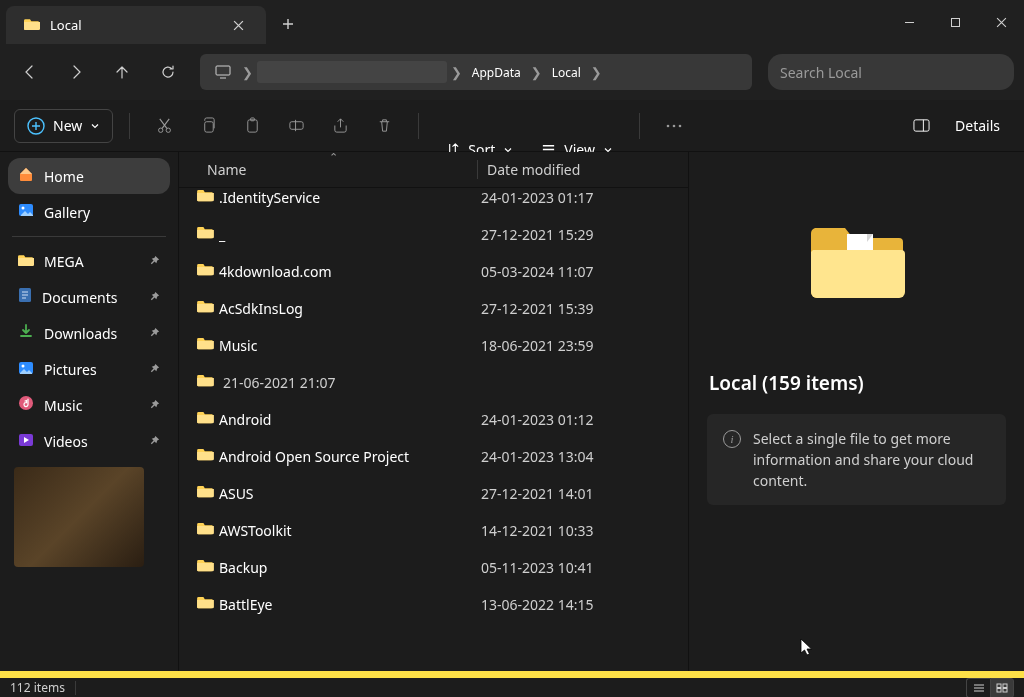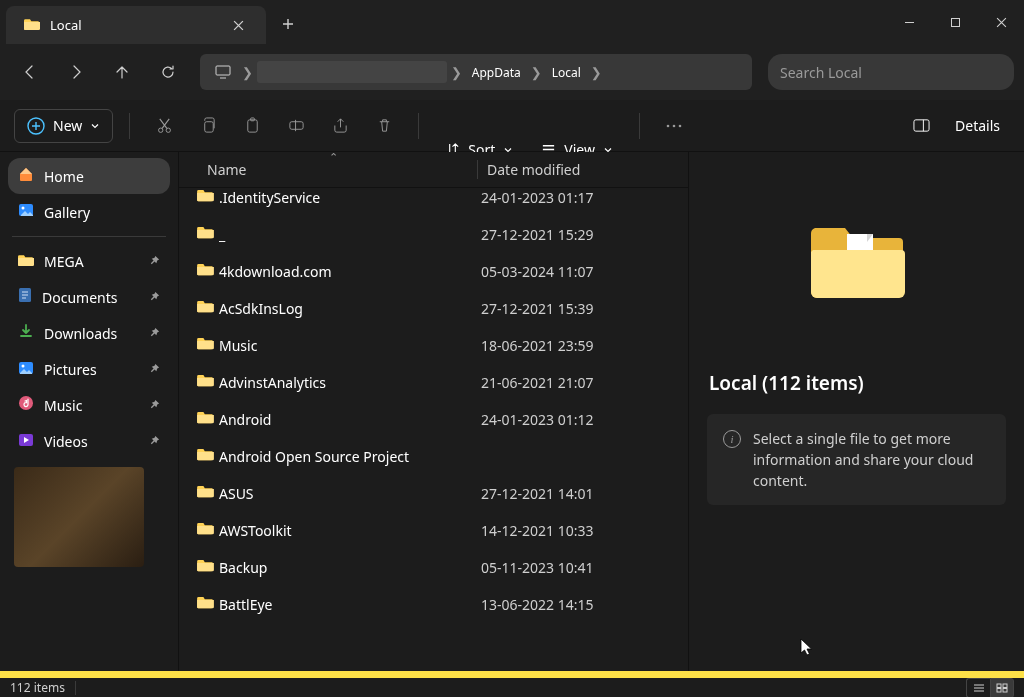--- a/index.html
+++ b/index.html
@@ -658,41 +658,41 @@
           <span class="fr-name">Music</span>
           <span class="fr-date">18-06-2021 23:59</span>
         </div>
         <div class="file-row">
           <span class="fr-icon">
             <svg width="17" height="14" viewBox="0 0 24 20">
               <path d="M2 3h7l2 3h11v11a2 2 0 0 1-2 2H2a2 2 0 0 1-2-2V5a2 2 0 0 1 2-2z" fill="#ffd255"></path>
               <path d="M0 7h24v10a2 2 0 0 1-2 2H2a2 2 0 0 1-2-2z" fill="#ffe08a"></path>
             </svg>
           </span>
-          <span class="fr-name">AdvinstAnalytics</span>
           <span class="fr-date">21-06-2021 21:07</span>
         </div>
         <div class="file-row">
           <span class="fr-icon">
             <svg width="17" height="14" viewBox="0 0 24 20">
               <path d="M2 3h7l2 3h11v11a2 2 0 0 1-2 2H2a2 2 0 0 1-2-2V5a2 2 0 0 1 2-2z" fill="#ffd255"></path>
               <path d="M0 7h24v10a2 2 0 0 1-2 2H2a2 2 0 0 1-2-2z" fill="#ffe08a"></path>
             </svg>
           </span>
           <span class="fr-name">Android</span>
           <span class="fr-date">24-01-2023 01:12</span>
         </div>
         <div class="file-row">
           <span class="fr-icon">
             <svg width="17" height="14" viewBox="0 0 24 20">
               <path d="M2 3h7l2 3h11v11a2 2 0 0 1-2 2H2a2 2 0 0 1-2-2V5a2 2 0 0 1 2-2z" fill="#ffd255"></path>
               <path d="M0 7h24v10a2 2 0 0 1-2 2H2a2 2 0 0 1-2-2z" fill="#ffe08a"></path>
             </svg>
           </span>
           <span class="fr-name">Android Open Source Project</span>
+          <span class="fr-date">24-01-2023 13:04</span>
         </div>
         <div class="file-row">
           <span class="fr-icon">
             <svg width="17" height="14" viewBox="0 0 24 20">
               <path d="M2 3h7l2 3h11v11a2 2 0 0 1-2 2H2a2 2 0 0 1-2-2V5a2 2 0 0 1 2-2z" fill="#ffd255"></path>
               <path d="M0 7h24v10a2 2 0 0 1-2 2H2a2 2 0 0 1-2-2z" fill="#ffe08a"></path>
             </svg>
           </span>
           <span class="fr-name">ASUS</span>
           <span class="fr-date">27-12-2021 14:01</span>
@@ -739,21 +739,21 @@
         <path d="M58 14h6l-6 8z" fill="#d6d6d6"></path>
         <path d="M4 30h88a4 4 0 0 1 4 4v38a6 6 0 0 1-6 6H8a6 6 0 0 1-6-6V32z" fill="url(#g1)"></path>
         <defs>
           <linearGradient id="g1" x1="0" y1="30" x2="0" y2="78">
             <stop offset="0" stop-color="#ffe58e"></stop>
             <stop offset="1" stop-color="#f6c54b"></stop>
           </linearGradient>
         </defs>
       </svg>
     </div>
-    <div class="details-title">Local (112 items)</div>
+    <div class="details-title">Local (159 items)</div>
     <div class="details-hint">
       <div class="info-ic">i</div>
       <div>Select a single file to get more information and share your cloud content.</div>
     </div>
   </div>
 </div>
 
 <div class="statusbar">
   <span>112 items</span>
   <span class="status-sep"></span>

